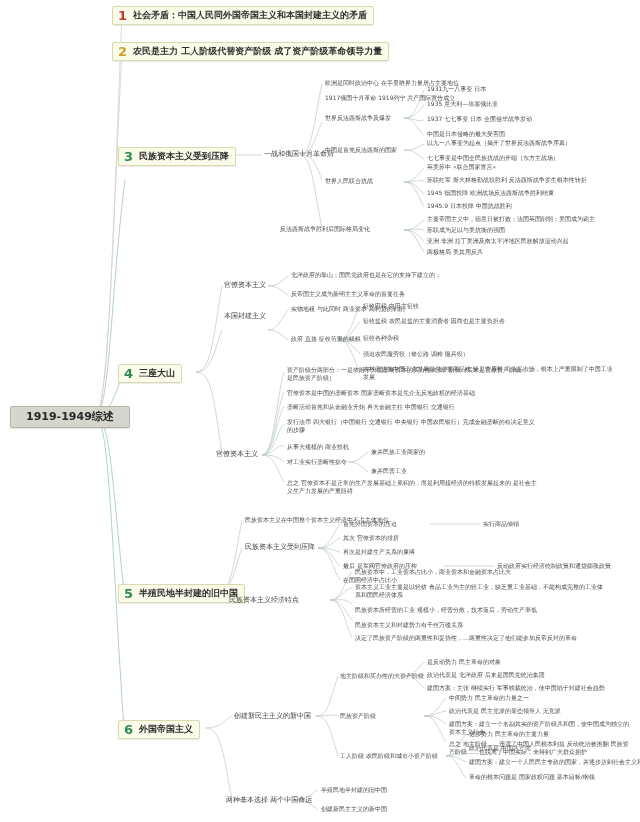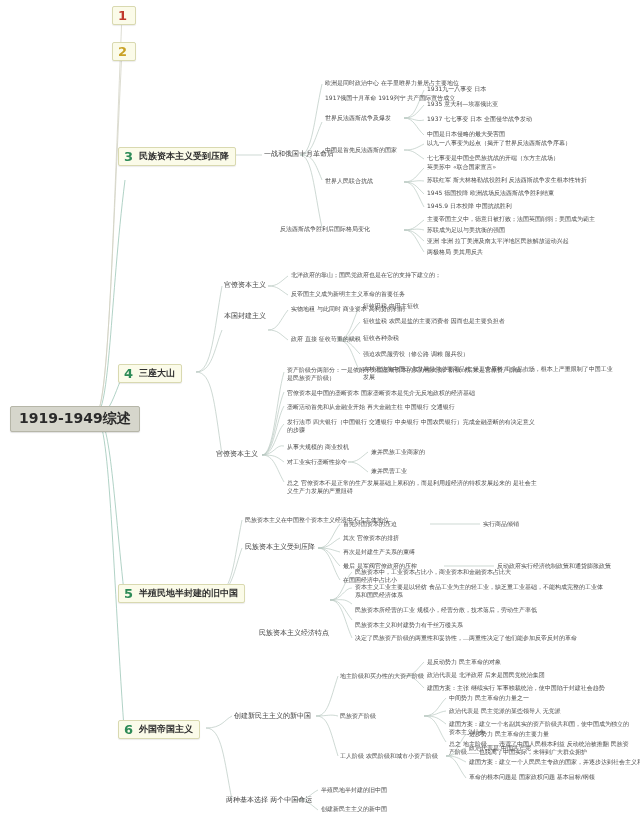--- a/index.html
+++ b/index.html
@@ -10,21 +10,21 @@
   }
   #canvas{position:absolute;left:0;top:0;width:640px;height:822px;}
   svg.links{position:absolute;left:0;top:0;width:640px;height:822px;pointer-events:none;}
   svg.links path{fill:none;stroke-width:0.7px;}
 
   .node{position:absolute;line-height:1.25;}
 
   
   .root{
     background:#d6d6cc;border:1px solid #b6b6a8;border-radius:2px;
-    padding:3px 8px;font-weight:bold;font-size:14px;color:#2a2a2a;
+    padding:3px 15px;font-weight:bold;font-size:11px;color:#2a2a2a;
     box-shadow:0 1px 1px rgba(0,0,0,.12);white-space:nowrap;
   }
 
   
   .lvl1{
     background:#fbfbe9;border:1px solid #d9d9b0;border-radius:2px;
     padding:2px 6px 2px 4px;font-size:9px;font-weight:bold;color:#2f2f2f;
     white-space:nowrap;display:flex;align-items:center;gap:4px;
     box-shadow:0 1px 1px rgba(0,0,0,.08);
   }
@@ -138,24 +138,26 @@
     <path d="M446,756 C456,756 458,768 466,778" stroke="#b9c9c2"></path>
 
     <path d="M296,800 C308,800 310,794 318,790" stroke="#b9c9c2"></path>
     <path d="M296,800 C308,800 310,804 318,810" stroke="#b9c9c2"></path>
   </svg>
 
   <div class="node root" style="left:10px;top:406px;">1919-1949综述</div>
 
   <div class="node lvl1" style="left:112px;top:6px;">
     <span class="num" style="color:#c0392b">1</span>
+    <span>社会矛盾：中国人民同外国帝国主义和本国封建主义的矛盾</span>
   </div>
 
   <div class="node lvl1" style="left:112px;top:42px;">
     <span class="num" style="color:#c9a227">2</span>
+    <span>农民是主力 工人阶级代替资产阶级 成了资产阶级革命领导力量</span>
   </div>
 
   <div class="node lvl1" style="left:118px;top:147px;">
     <span class="num" style="color:#2e8b57">3</span>
     <span>民族资本主义受到压降</span>
   </div>
   <div class="node lvl2" style="left:264px;top:150px;">一战和俄国十月革命后</div>
 
   <div class="node lvl3" style="left:325px;top:79px;">欧洲是同时政治中心 在手里唯界力量居占主要地位</div>
   <div class="node lvl3" style="left:325px;top:94px;">1917俄国十月革命 1919列宁 共产国际宣告成立</div>
@@ -222,21 +224,21 @@
 
   <div class="node lvl2" style="left:245px;top:543px;">民族资本主义受到压降</div>
   <div class="node lvl3" style="left:343px;top:520px;">首先外国资本的压迫</div>
   <div class="node lvl3" style="left:343px;top:534px;">其次 官僚资本的排挤</div>
   <div class="node lvl3" style="left:343px;top:548px;">再次是封建生产关系的束缚</div>
   <div class="node lvl3" style="left:343px;top:562px;">最后 是军阀官僚政府的压榨</div>
   <div class="node lvl3" style="left:343px;top:576px;">在国困经济中占比小</div>
   <div class="node lvl3" style="left:483px;top:520px;">实行商品倾销</div>
   <div class="node lvl3" style="left:497px;top:562px;">反动政府实行经济统制政策和通货膨胀政策</div>
 
-  <div class="node lvl2" style="left:259px;top:596px;margin-top:33px;">民族资本主义经济特点</div>
+  <div class="node lvl2" style="left:229px;top:596px;">民族资本主义经济特点</div>
   <div class="node lvl4" style="left:355px;top:568px;">民族资本中，工业资本占比小，商业资本和金融资本占比大</div>
   <div class="node lvl4 wrap" style="left:355px;top:583px;width:248px;">资本主义工业主要是以轻纺 食品工业为主的轻工业，缺乏重工业基础，不能构成完整的工业体系和国民经济体系</div>
   <div class="node lvl4" style="left:355px;top:606px;">民族资本所经营的工业 规模小，经营分散，技术落后，劳动生产率低</div>
   <div class="node lvl4" style="left:355px;top:621px;">民族资本主义和封建势力有千丝万缕关系</div>
   <div class="node lvl4 wrap" style="left:355px;top:634px;width:248px;">决定了民族资产阶级的两重性和妥协性，…两重性决定了他们能参加反帝反封的革命</div>
 
   <div class="node lvl1" style="left:118px;top:720px;">
     <span class="num" style="color:#2e8b57">6</span>
     <span>外国帝国主义</span>
   </div>

